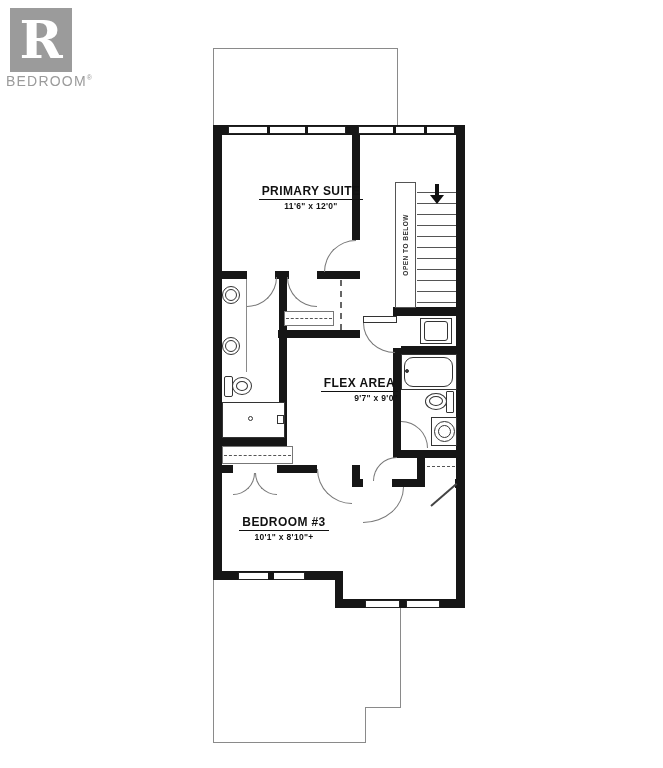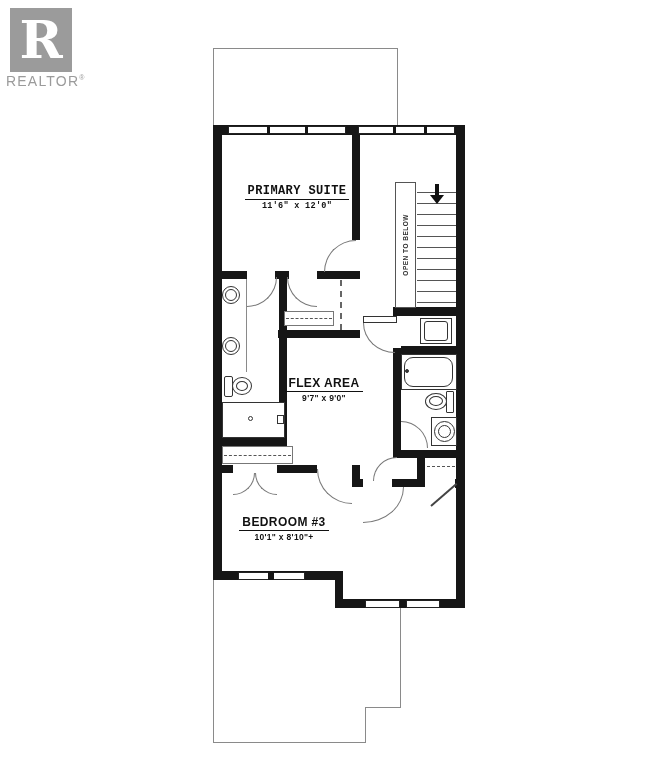--- a/index.html
+++ b/index.html
@@ -46,21 +46,21 @@
               border-top:9px solid #111;}
 </style>
 </head>
 <body>
 
 <div class="page">
 
   <div class="logo-box">
     <span>R</span>
   </div>
-  <div class="logo-name"><span>REALTOR</span><sup>®</sup></div>
+  <div class="logo-name"><span>BEDROOM</span><sup>®</sup></div>
 
   <div style="position:absolute;left:213px;top:48px;width:185px;height:78px;border:1px solid #8a8a8a;box-sizing:border-box;"></div>
 
   <div class="tl" style="left:213px;top:580px;width:1px;height:163px;"></div>
   <div class="tl" style="left:213px;top:742px;width:153px;height:1px;"></div>
   <div class="tl" style="left:365px;top:707px;width:1px;height:36px;"></div>
   <div class="tl" style="left:365px;top:707px;width:36px;height:1px;"></div>
   <div class="tl" style="left:400px;top:608px;width:1px;height:100px;"></div>
 
   <div class="w" style="left:213px;top:125px;width:252px;height:10px;"></div>
@@ -156,25 +156,25 @@
   <div class="fx" style="left:363px;top:316px;width:34px;height:7px;"></div>
   <div class="arc bl1" style="left:363px;top:323px;width:32px;height:30px;"></div>
   <div class="arc tr1" style="left:401px;top:421px;width:27px;height:27px;"></div>
   <div class="arc br1" style="left:233px;top:473px;width:22px;height:22px;"></div>
   <div class="arc bl1" style="left:255px;top:473px;width:22px;height:22px;"></div>
   <div class="arc bl1" style="left:317px;top:469px;width:35px;height:35px;"></div>
   <div class="arc br1" style="left:363px;top:487px;width:41px;height:36px;"></div>
   <div class="arc tl1" style="left:373px;top:457px;width:24px;height:24px;"></div>
   <div style="position:absolute;left:431px;top:505px;width:34px;height:2px;background:#444;transform:rotate(-41deg);transform-origin:0 50%;"></div>
 
-  <div class="lbl" style="left:217px;top:181px;width:160px;font-family:Liberation Mono, monospace;">
+  <div class="lbl" style="left:231px;top:181px;width:160px;">
     <span class="t">PRIMARY SUITE</span>
     <div class="d">11'6" x 12'0"</div>
   </div>
-  <div class="lbl" style="left:264px;top:373px;width:120px;">
+  <div class="lbl" style="left:278px;top:373px;width:120px;text-align:right;">
     <span class="t">FLEX AREA</span>
     <div class="d">9'7" x 9'0"</div>
   </div>
   <div class="lbl" style="left:214px;top:512px;width:140px;">
     <span class="t">BEDROOM #3</span>
     <div class="d">10'1" x 8'10"+</div>
   </div>
 
 </div>
 

